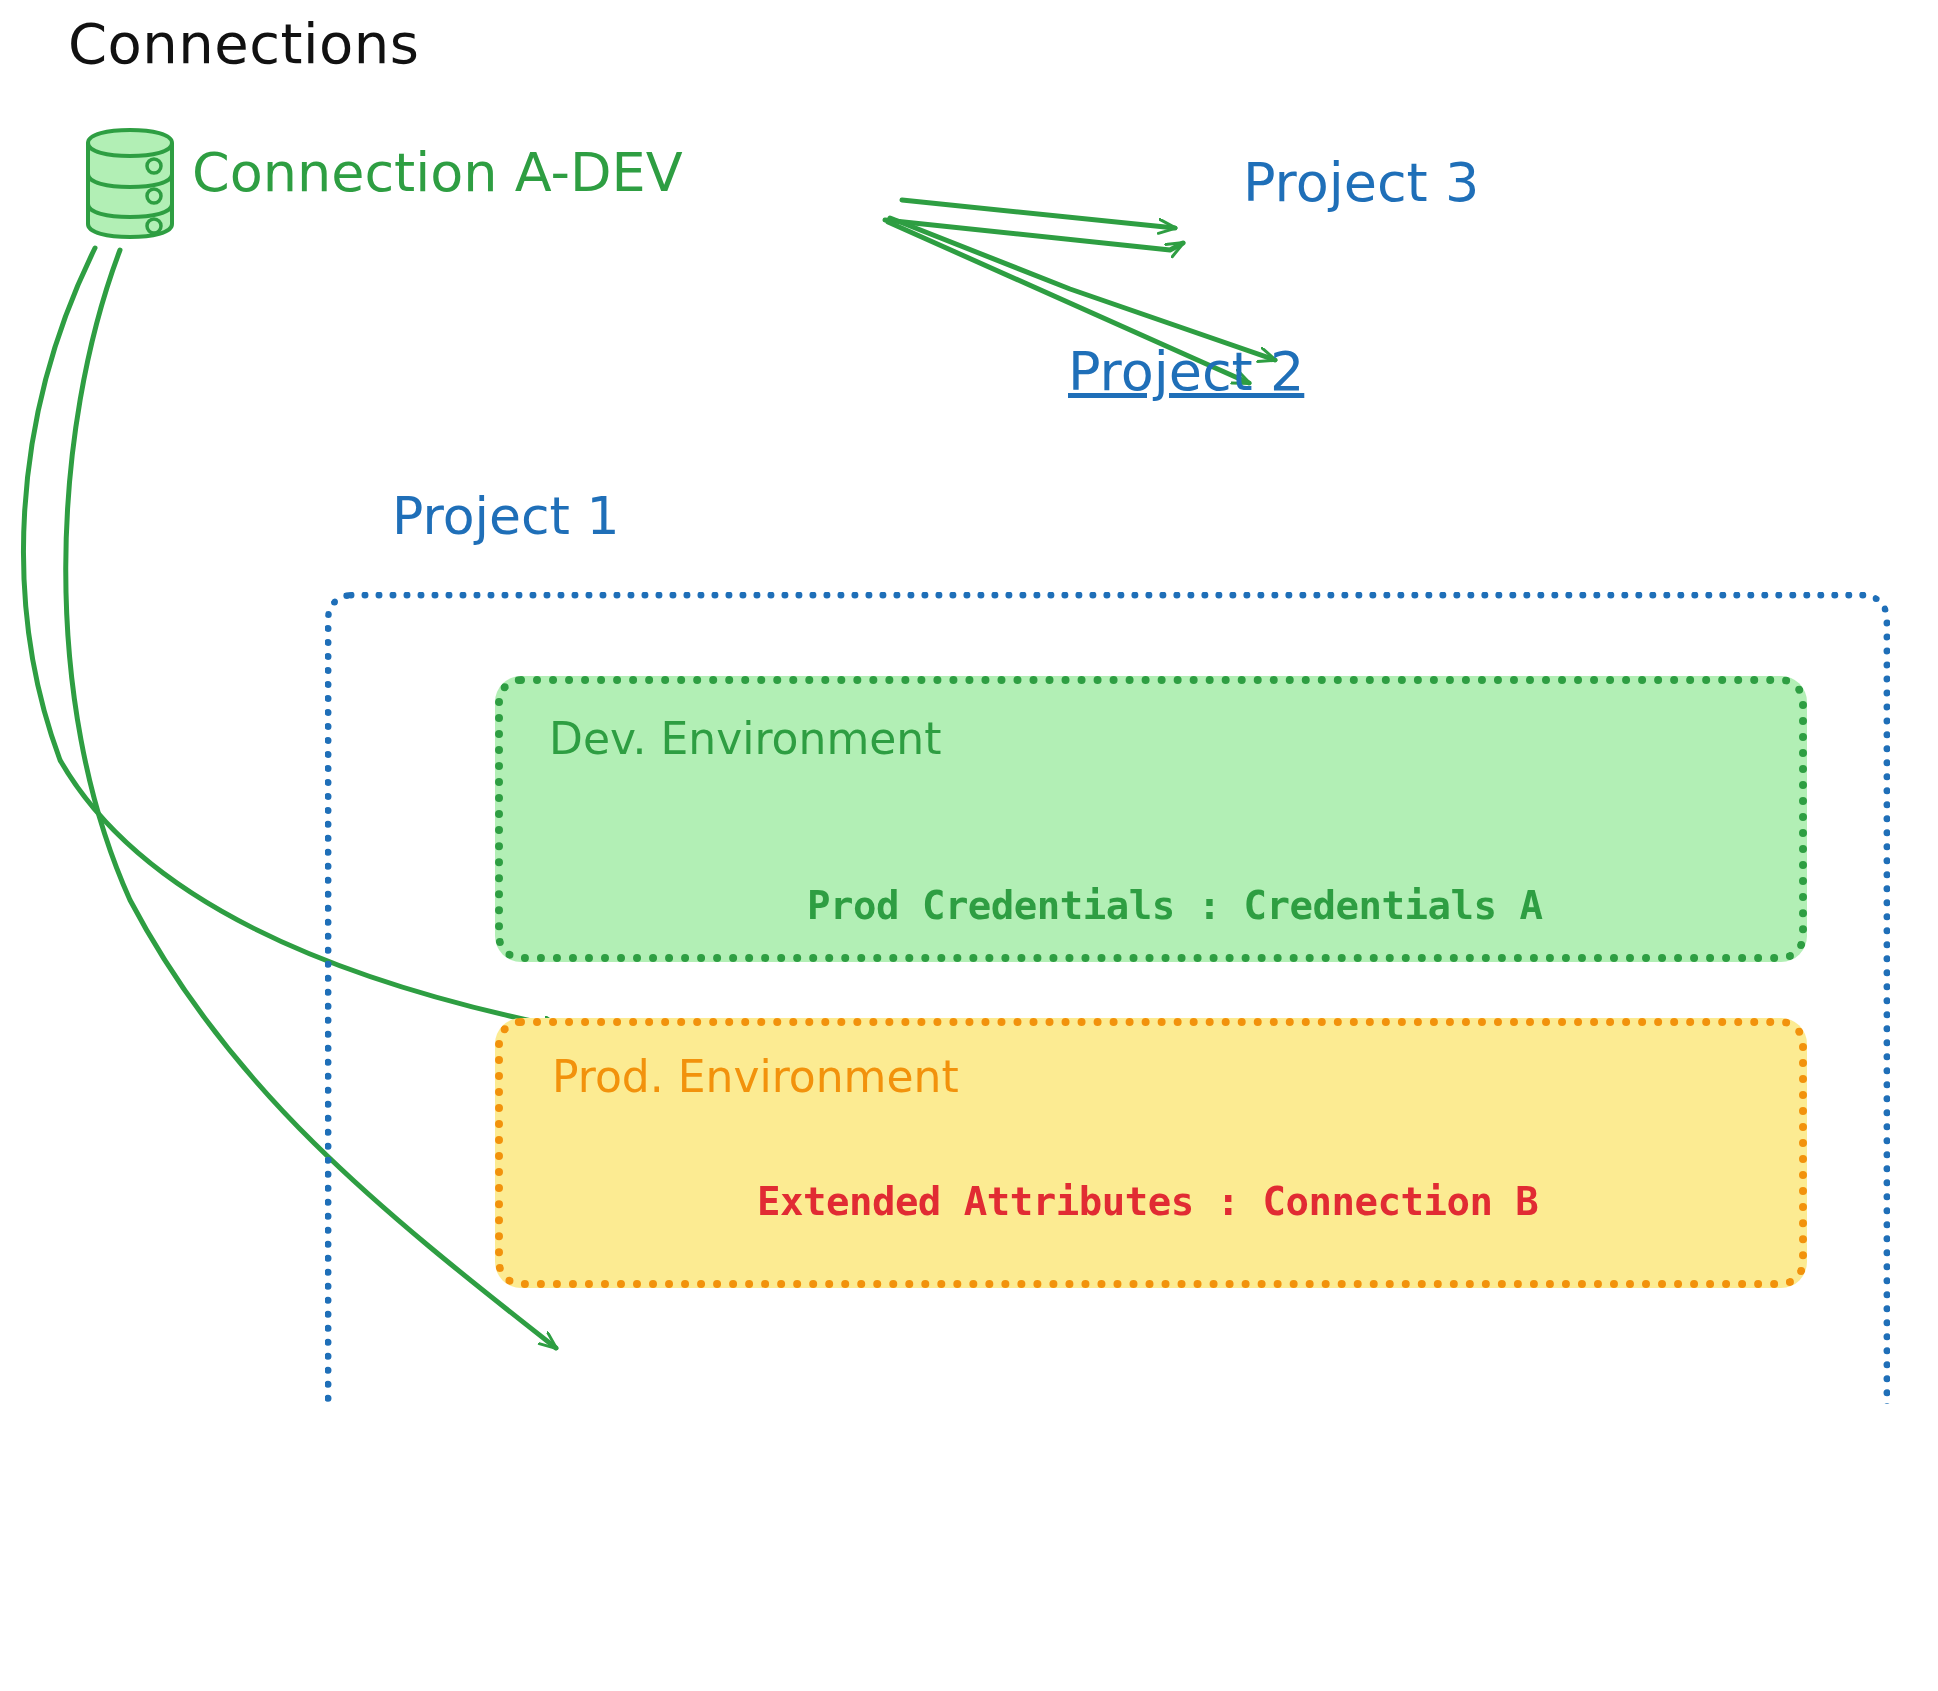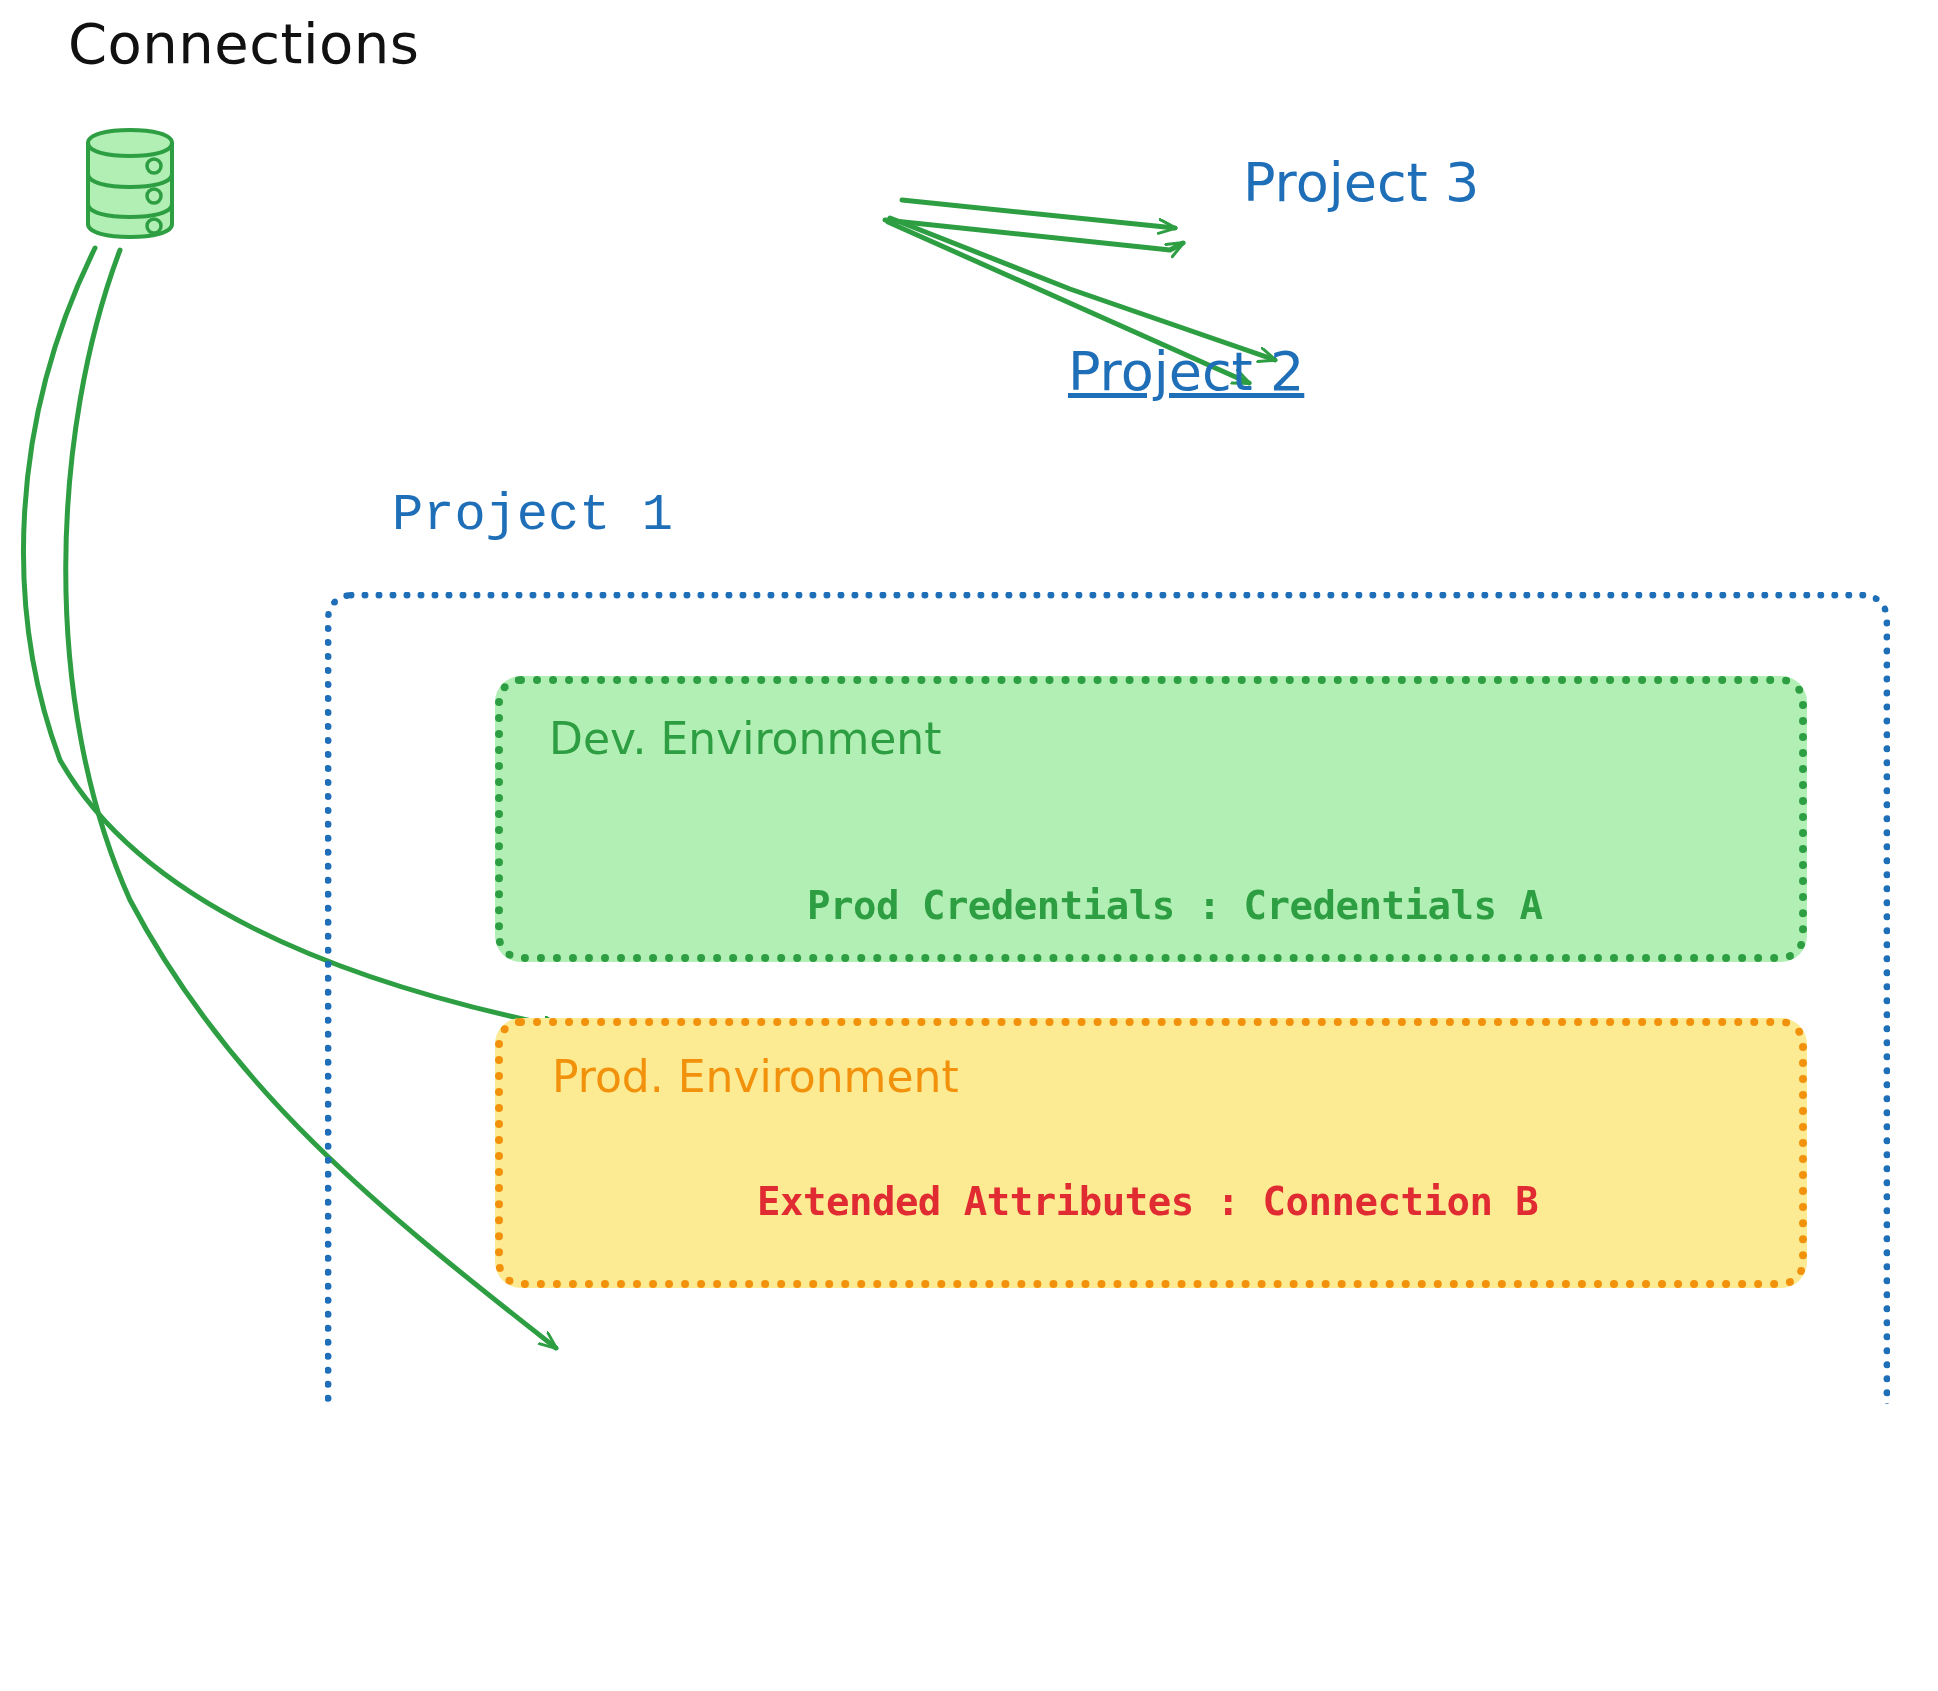--- a/index.html
+++ b/index.html
@@ -54,21 +54,20 @@
     top: 345px;
     font-size: 54px;
     color: #1F6FB8;
     text-decoration: underline;
   }
   #label-project-1 {
     left: 392px;
     top: 490px;
     font-size: 52px;
     color: #1F6FB8;
-    font-family: Liberation Mono, monospace;
   }
   #db-icon {
     position: absolute;
     left: 82px;
     top: 126px;
     width: 96px;
     height: 115px;
   }
   #project1-container {
     position: absolute;
@@ -175,20 +174,21 @@
     <path d="M6 17 C6 26, 26 30, 48 30 C70 30, 90 26, 90 17" fill="none" stroke="#2E9E42" stroke-width="4"></path>
     <path d="M6 48 C6 57, 26 61, 48 61 C70 61, 90 57, 90 48" fill="none" stroke="#2E9E42" stroke-width="4"></path>
     <path d="M6 78 C6 87, 26 91, 48 91 C70 91, 90 87, 90 78" fill="none" stroke="#2E9E42" stroke-width="4"></path>
     <circle cx="72" cy="40" r="7" fill="none" stroke="#2E9E42" stroke-width="3.5"></circle>
     <circle cx="72" cy="70" r="7" fill="none" stroke="#2E9E42" stroke-width="3.5"></circle>
     <circle cx="72" cy="100" r="7" fill="none" stroke="#2E9E42" stroke-width="3.5"></circle>
   </svg>
 
   <div class="node-label" id="title-connections">Connections</div>
 
+  <div class="node-label" id="label-connection-a-dev">Connection A-DEV</div>
 
   <div class="node-label" id="label-project-3">Project 3</div>
 
   <div class="node-label" id="label-project-2">Project 2</div>
 
   <div class="node-label" id="label-project-1">Project 1</div>
 
   <div id="project1-container"></div>
 
   <div class="env-box" id="dev-env-box"></div>

